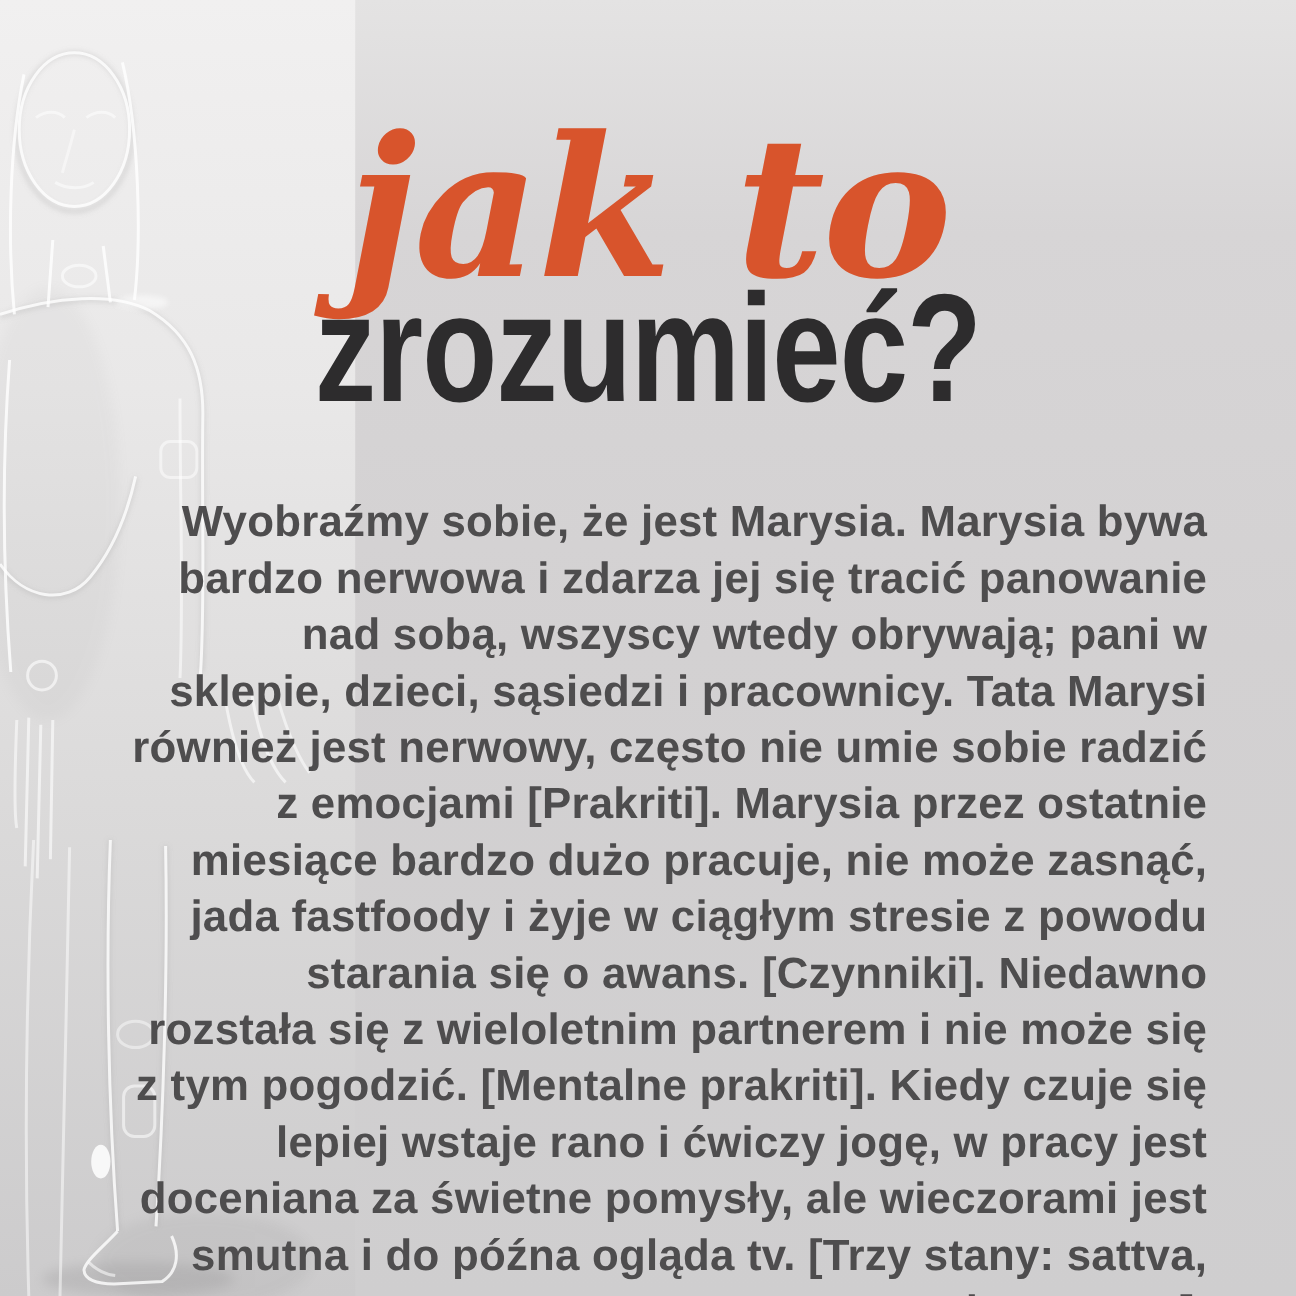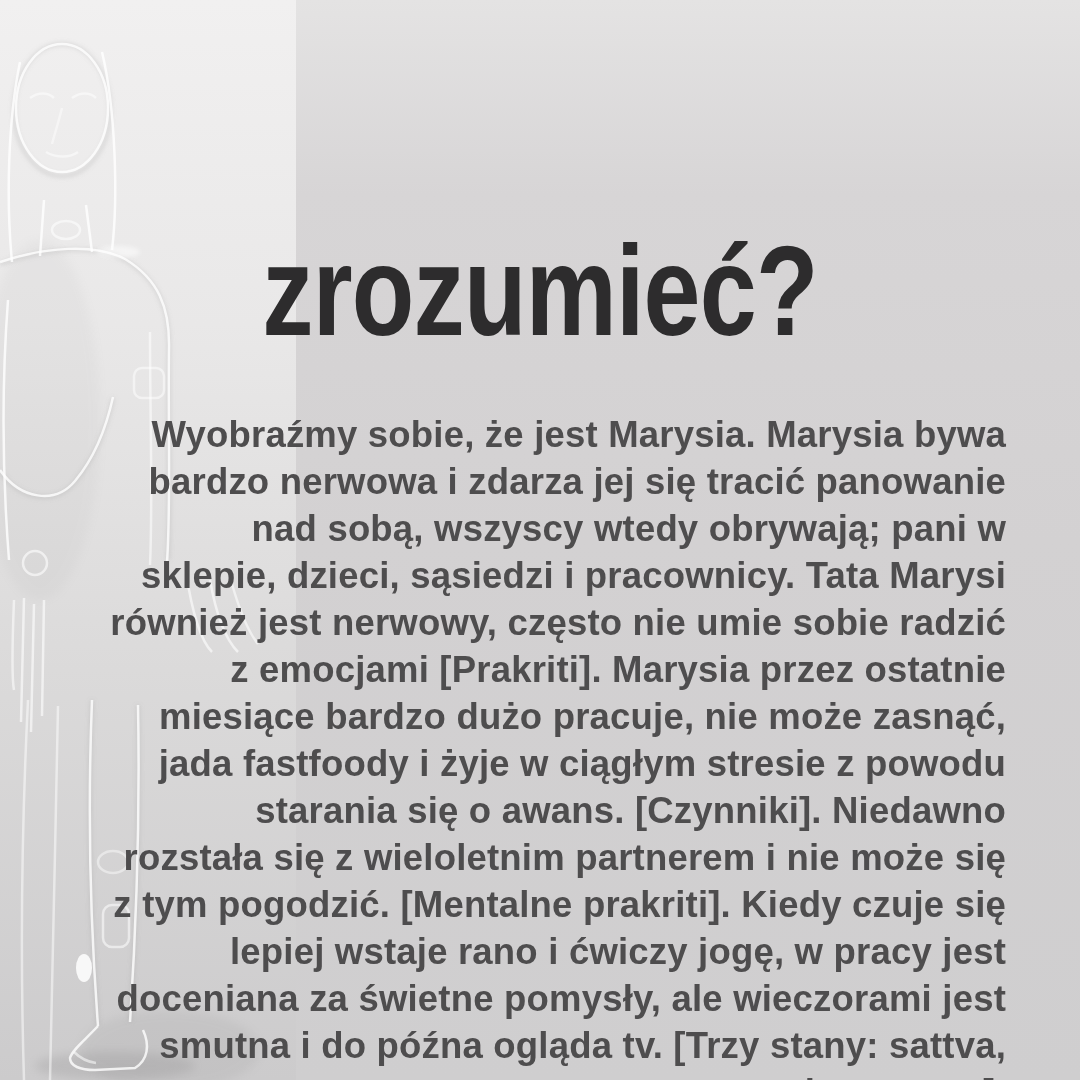--- a/index.html
+++ b/index.html
@@ -116,18 +116,19 @@
 
         <path d="M 98,1026 C 85,1040 72,1050 70,1058 C 70,1066 80,1070 95,1070 L 135,1068 C 148,1060 150,1045 143,1030"></path>
         <path d="M 74,1052 C 80,1058 88,1062 96,1063" stroke-opacity="0.55"></path>
       </g>
 
       <ellipse cx="84" cy="968" rx="8" ry="14" fill="#ffffff" opacity="0.85"></ellipse>
       <ellipse cx="118" cy="252" rx="22" ry="6" fill="#ffffff" opacity="0.5" filter="url(#soft2)"></ellipse>
     </svg>
   </div>
 
+  <h1 class="hero-script">jak to</h1>
 
   <h2 class="hero-bold">zrozumieć?</h2>
 
   <p class="body-copy">Wyobraźmy sobie, że jest Marysia. Marysia bywa bardzo nerwowa i zdarza jej się tracić panowanie nad sobą, wszyscy wtedy obrywają; pani w sklepie, dzieci, sąsiedzi i pracownicy. Tata Marysi również jest nerwowy, często nie umie sobie radzić z emocjami [Prakriti]. Marysia przez ostatnie miesiące bardzo dużo pracuje, nie może zasnąć, jada fastfoody i żyje w ciągłym stresie z powodu starania się o awans. [Czynniki]. Niedawno rozstała się z wieloletnim partnerem i nie może się z tym pogodzić. [Mentalne prakriti]. Kiedy czuje się lepiej wstaje rano i ćwiczy jogę, w pracy jest doceniana za świetne pomysły, ale wieczorami jest smutna i do późna ogląda tv. [Trzy stany: sattva, rajas, tamas].</p>
 
 </div>
 
 </body></html>

